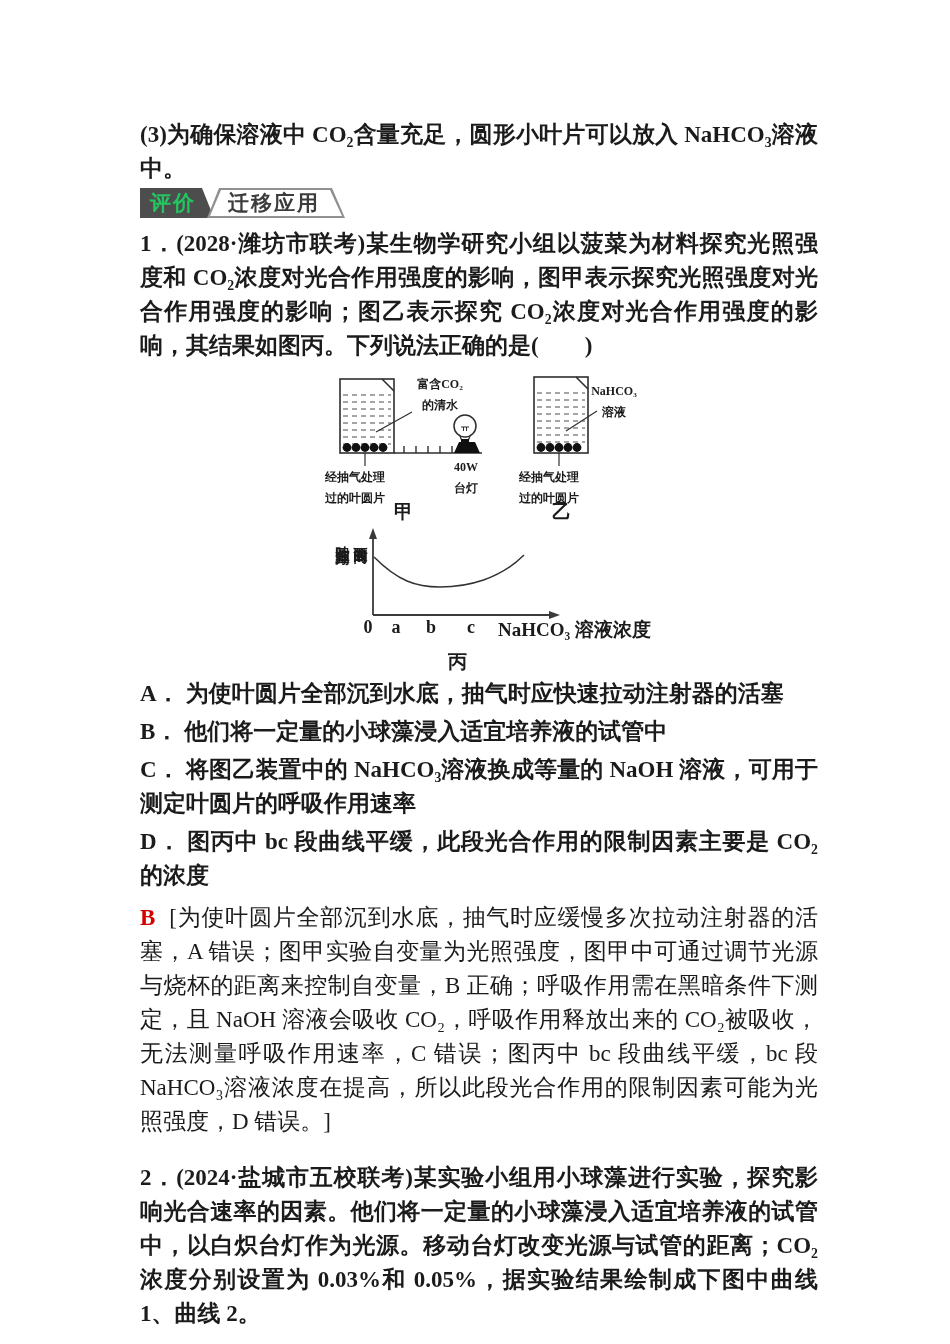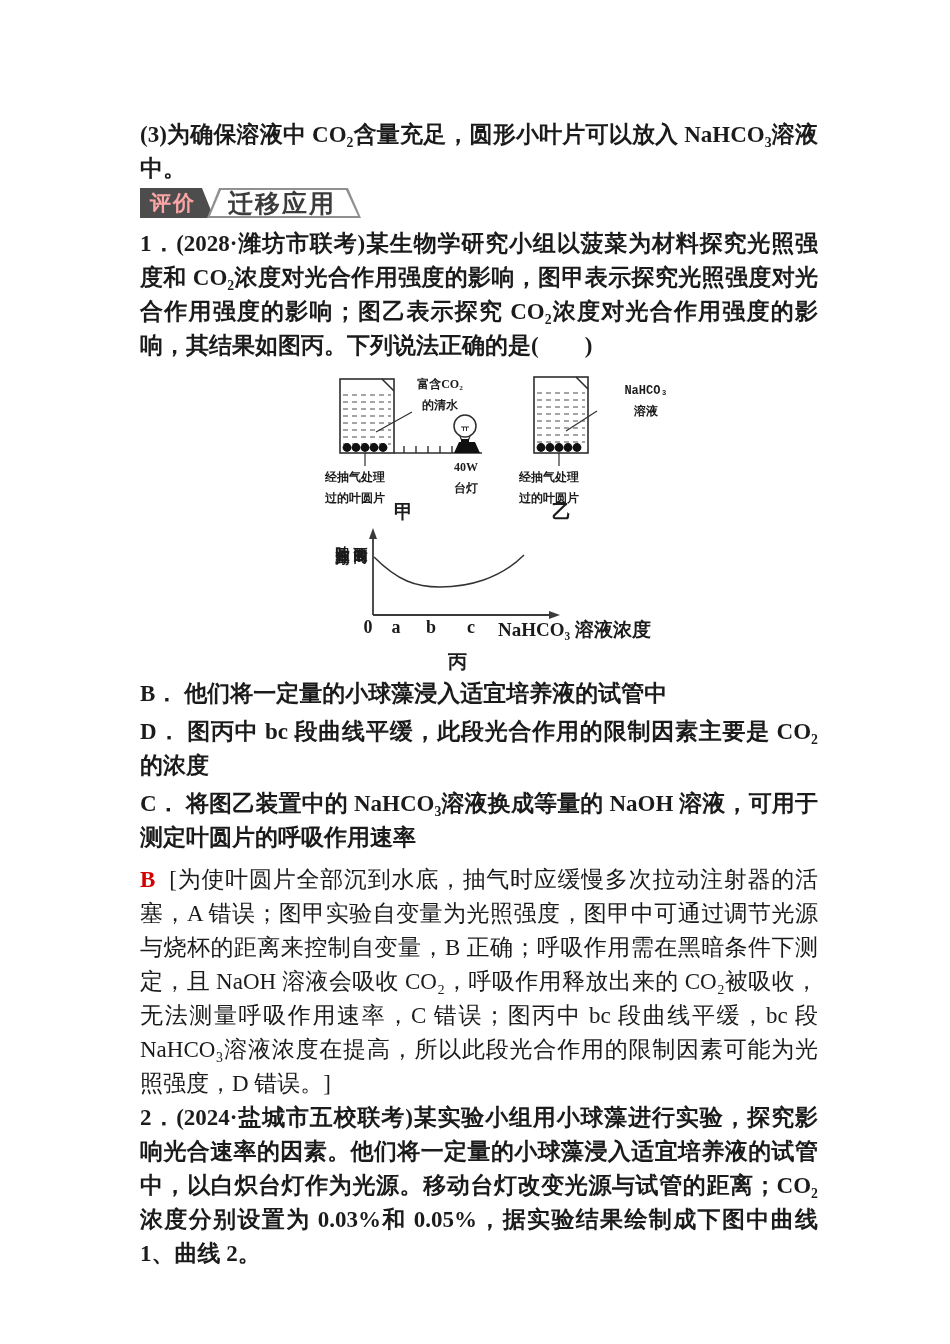--- a/index.html
+++ b/index.html
@@ -13,33 +13,33 @@
   .page{
     position:relative;width:950px;height:1344px;background:#fff;overflow:hidden;
     font-family:"Liberation Serif","DejaVu Serif",serif;color:var(--ink);
   }
   .content{position:absolute;left:140px;top:118px;width:678px;}
   .t{font-size:23px;line-height:34px;font-weight:700;text-align:justify;margin:0;}
   .intro{margin-bottom:2px;}
   
   .banner{display:flex;align-items:stretch;height:30px;margin:2px 0 9px 0;}
   .banner-dark{
-    display:flex;align-items:center;background:var(--banner-dark);color:#fca5a5;
+    display:flex;align-items:center;background:var(--banner-dark);color:#22c55e;
     font-size:21px;font-weight:700;padding:0 18px 0 10px;
     clip-path:polygon(0 0,calc(100% - 12px) 0,100% 100%,0 100%);
     letter-spacing:2px;
   }
   .banner-outline{
     display:block;margin-left:-7px;background:var(--banner-border);
     clip-path:polygon(12px 0,calc(100% - 13px) 0,100% 100%,0 100%);
     padding:0;
   }
   .banner-outline-inner{
     display:flex;align-items:center;height:26px;margin:2px 3px;
-    background:#fff;color:#3c3c3c;font-size:25px;font-weight:700;letter-spacing:2px;
+    background:#fff;color:#3c3c3c;font-size:21px;font-weight:700;letter-spacing:2px;
     clip-path:polygon(11px 0,calc(100% - 12px) 0,100% 100%,0 100%);
     padding:0 22px 0 18px;
   }
   
   .fig{position:relative;}
   .fig-apparatus{width:360px;height:152px;margin:6px 0 2px 172px;}
   .fig-graph{width:345px;height:150px;margin:2px 0 4px 188px;}
   .fig svg{position:absolute;left:0;top:0;}
   .flabel{
     position:absolute;font-size:12px;line-height:21px;font-weight:700;
@@ -49,21 +49,21 @@
   .fcap{position:absolute;font-size:19px;font-weight:700;}
   .vlabel{position:absolute;display:flex;gap:1px;}
   .vcol{writing-mode:vertical-rl;text-orientation:upright;font-size:14px;font-weight:700;letter-spacing:1px;line-height:17px;}
   .xtick{position:absolute;font-size:18px;font-weight:700;width:16px;text-align:center;}
   
   .option{margin-top:4px;}
   .opt-label{margin-right:6px;}
   .answer-p{margin-top:8px;}
   .answer-letter{color:var(--answer-red);font-weight:700;margin-right:14px;}
   .answer-expl{font-weight:400;}
-  .stem2{margin-top:0;}
+  .stem2{margin-top:22px;}
 </style>
 </head>
 <body>
 
 <div class="page">
   <div class="content">
 
     <p class="t intro">(3)为确保溶液中 CO₂含量充足，圆形小叶片可以放入 NaHCO₃溶液中。</p>
 
     <div class="banner">
@@ -129,21 +129,21 @@
       </div>
       <div class="flabel" style="left:133px;top:88px;width:42px;">
         <div>40W</div>
         <div>台灯</div>
       </div>
       <div class="flabel left" style="left:13px;top:98px;">
         <div>经抽气处理</div>
         <div>过的叶圆片</div>
       </div>
       <div class="fcap" style="left:82px;top:130px;">甲</div>
-      <div class="flabel" style="left:296px;top:12px;width:76px;font-family:Liberation Mono, monospace;">
+      <div class="flabel" style="left:264px;top:12px;width:76px;">
         <div>NaHCO₃</div>
         <div>溶液</div>
       </div>
       <div class="flabel left" style="left:207px;top:98px;">
         <div>经抽气处理</div>
         <div>过的叶圆片</div>
       </div>
       <div class="fcap" style="left:240px;top:130px;">乙</div>
     </div>
 
@@ -162,22 +162,23 @@
         <div class="vcol">液面的时间</div>
       </div>
       <div class="xtick" style="left:32px;top:94px;">0</div>
       <div class="xtick" style="left:60px;top:94px;">a</div>
       <div class="xtick" style="left:95px;top:94px;">b</div>
       <div class="xtick" style="left:135px;top:94px;">c</div>
       <div class="flabel left" style="left:170px;top:96px;font-size:19px;">NaHCO₃ 溶液浓度</div>
       <div class="fcap" style="left:120px;top:126px;">丙</div>
     </div>
 
+    <p class="t option"><span class="opt-label">A．</span><span>为使叶圆片全部沉到水底，抽气时应快速拉动注射器的活塞</span></p>
     <p class="t option"><span class="opt-label">B．</span><span>他们将一定量的小球藻浸入适宜培养液的试管中</span></p>
+    <p class="t option"><span class="opt-label">C．</span><span>将图乙装置中的 NaHCO₃溶液换成等量的 NaOH 溶液，可用于测定叶圆片的呼吸作用速率</span></p>
     <p class="t option"><span class="opt-label">D．</span><span>图丙中 bc 段曲线平缓，此段光合作用的限制因素主要是 CO₂的浓度</span></p>
-    <p class="t option"><span class="opt-label">C．</span><span>将图乙装置中的 NaHCO₃溶液换成等量的 NaOH 溶液，可用于测定叶圆片的呼吸作用速率</span></p>
 
     <p class="t answer-p"><span class="answer-letter">B</span><span class="answer-expl">[为使叶圆片全部沉到水底，抽气时应缓慢多次拉动注射器的活塞，A 错误；图甲实验自变量为光照强度，图甲中可通过调节光源与烧杯的距离来控制自变量，B 正确；呼吸作用需在黑暗条件下测定，且 NaOH 溶液会吸收 CO₂，呼吸作用释放出来的 CO₂被吸收，无法测量呼吸作用速率，C 错误；图丙中 bc 段曲线平缓，bc 段 NaHCO₃溶液浓度在提高，所以此段光合作用的限制因素可能为光照强度，D 错误。]</span></p>
 
     <p class="t stem2"><span>2．</span><span>(2024·盐城市五校联考)</span><span>某实验小组用小球藻进行实验，探究影响光合速率的因素。他们将一定量的小球藻浸入适宜培养液的试管中，以白炽台灯作为光源。移动台灯改变光源与试管的距离；CO₂浓度分别设置为 0.03%和 0.05%，据实验结果绘制成下图中曲线 1、曲线 2。</span></p>
 
   </div>
 </div>
 
 </body></html>

